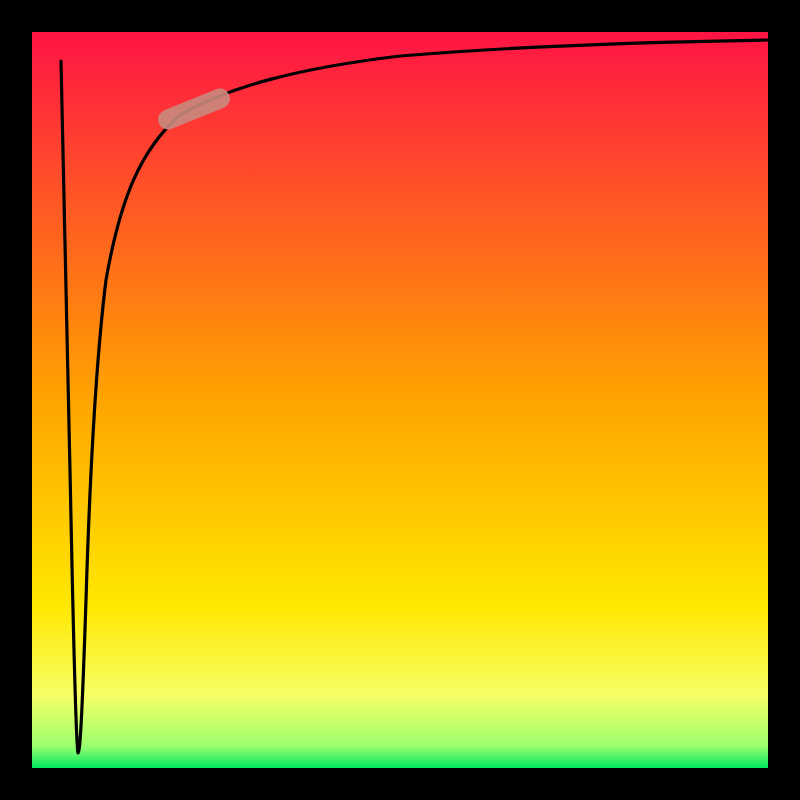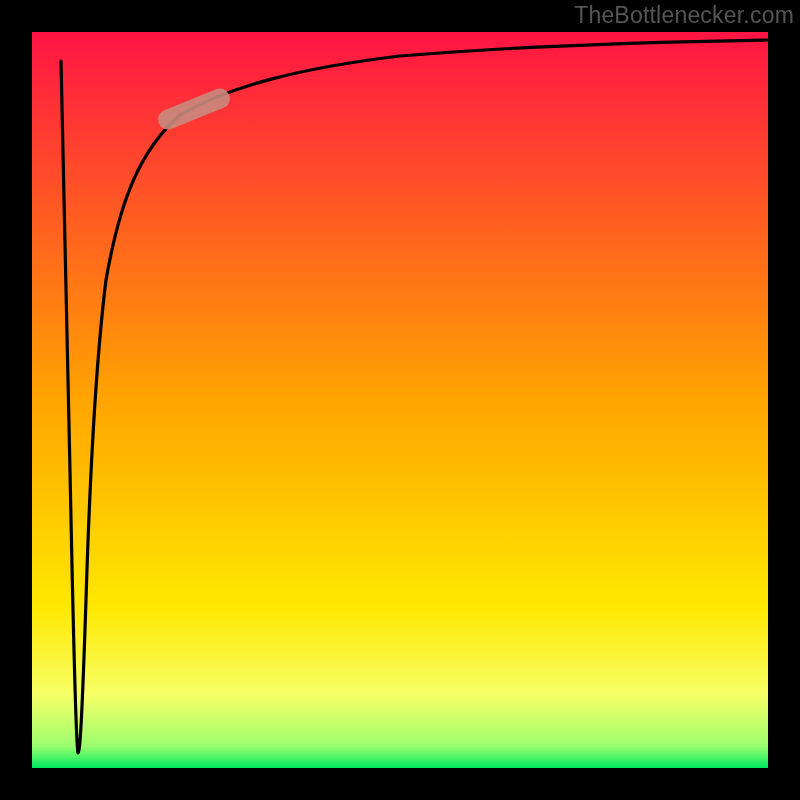--- a/index.html
+++ b/index.html
@@ -59,14 +59,13 @@
              C 120 200, 140 150, 180 115
              C 230 86, 300 68, 400 56
              C 520 46, 640 42, 768 40" fill="none" stroke="#000000" stroke-width="3.2" stroke-linecap="round" stroke-linejoin="round"></path>
 
     <g transform="translate(194,109) rotate(-22)">
       <rect x="-38" y="-10" width="76" height="20" rx="10" ry="10" fill="#c98a7d" opacity="0.9"></rect>
     </g>
 
   </svg>
 
-  <div class="attribution">TheBottlenecker.com</div>
 </div>
 
 </body></html>

